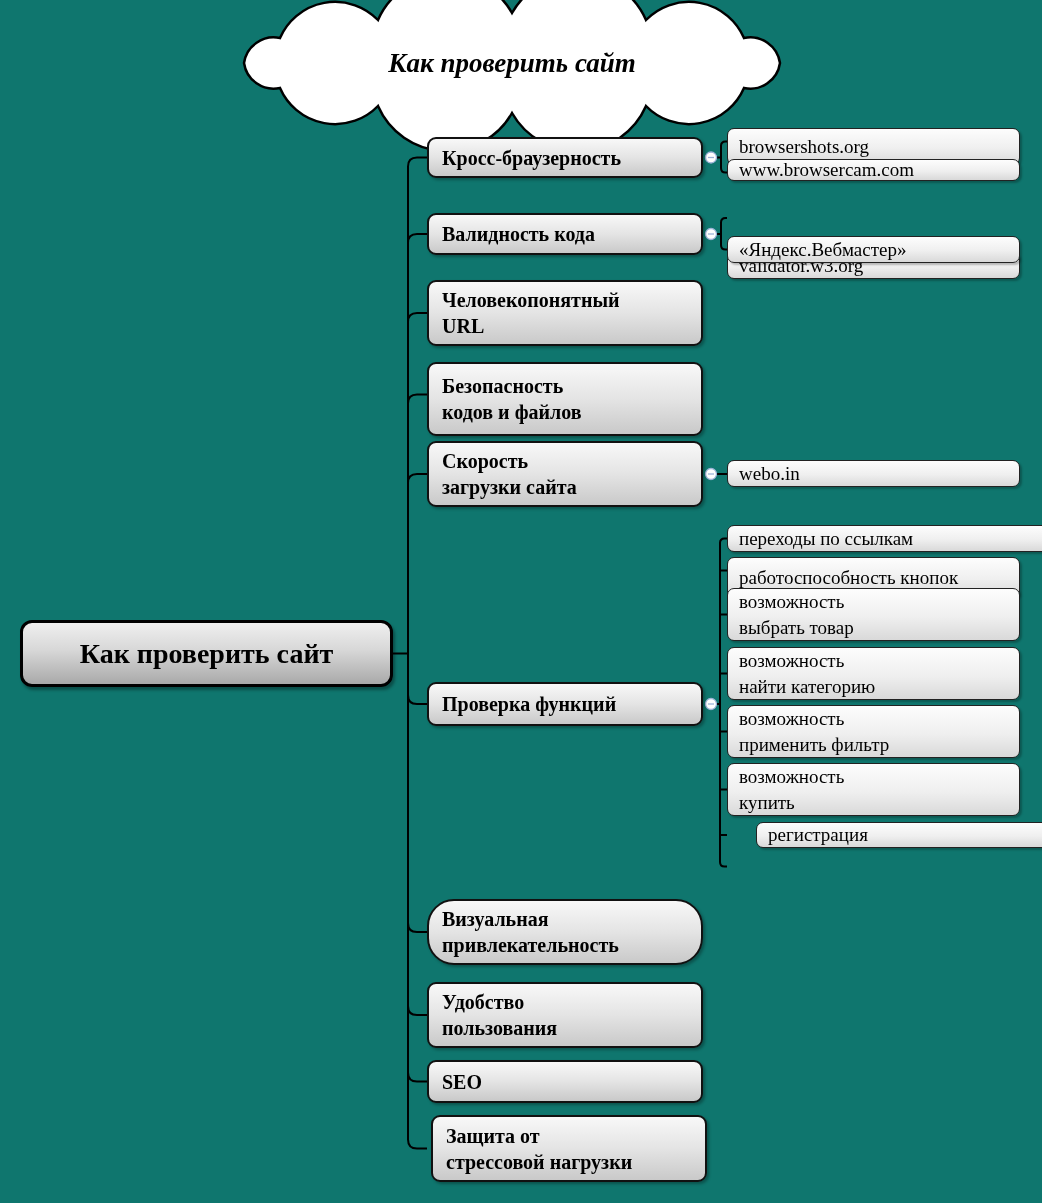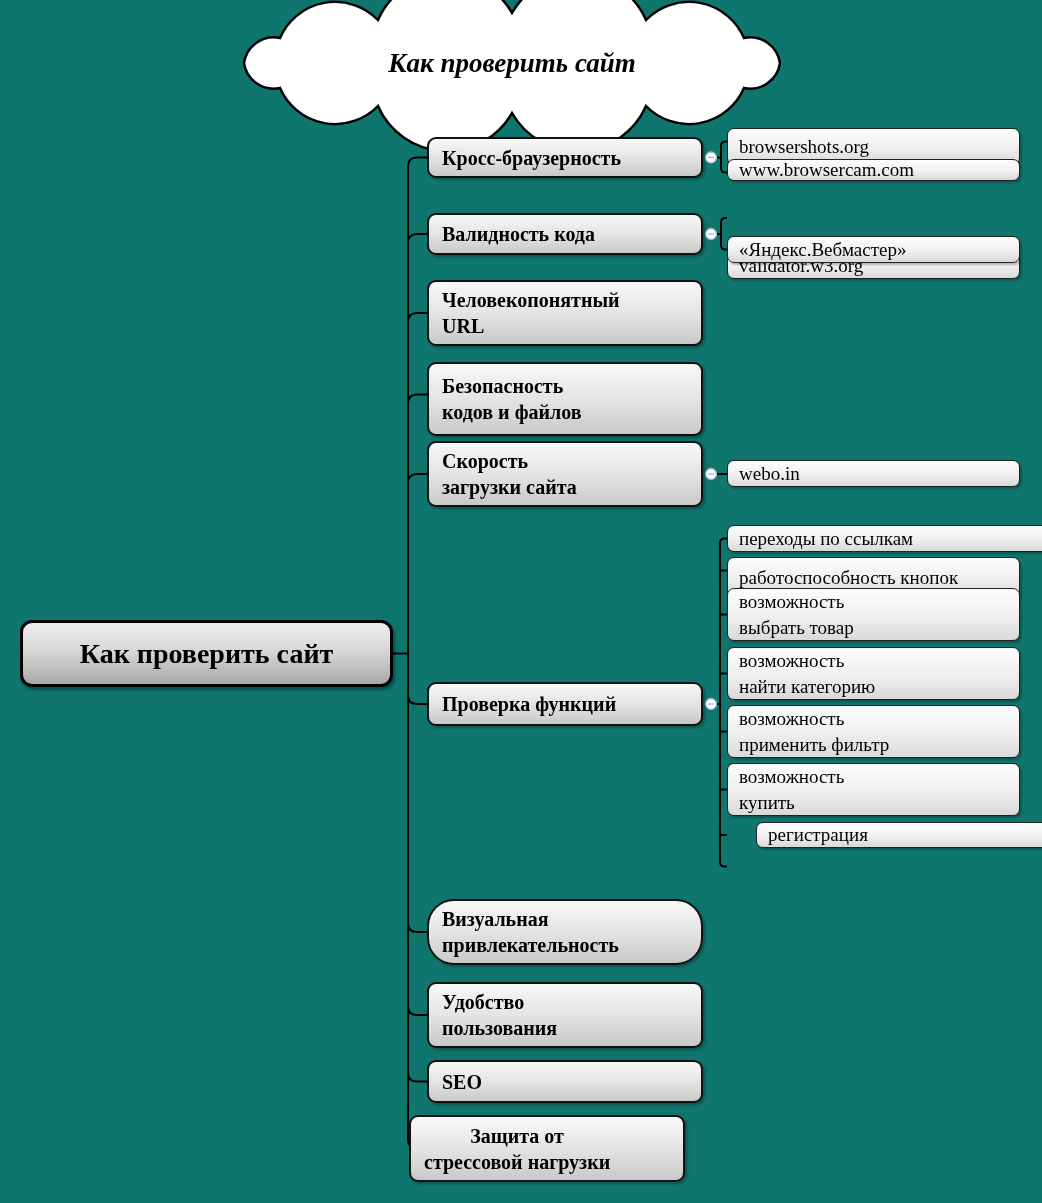--- a/index.html
+++ b/index.html
@@ -89,21 +89,21 @@
   <div class="node branch-node" style="left:427px;top:362px;width:276px;height:74px;">Безопасность
 кодов и файлов</div>
   <div class="node branch-node" style="left:427px;top:441px;width:276px;height:66px;">Скорость
 загрузки сайта</div>
   <div class="node branch-node" style="left:427px;top:682px;width:276px;height:44px;">Проверка функций</div>
   <div class="node branch-node" style="left:427px;top:899px;width:276px;height:66px;border-radius:27px;">Визуальная
 привлекательность</div>
   <div class="node branch-node" style="left:427px;top:982px;width:276px;height:66px;">Удобство
 пользования</div>
   <div class="node branch-node" style="left:427px;top:1060px;width:276px;height:43px;">SEO</div>
-  <div class="node branch-node" style="left:409px;top:1115px;width:276px;height:67px;text-align:center;">Защита от
+  <div class="node branch-node" style="left:431px;top:1115px;width:276px;height:67px;">Защита от
 стрессовой нагрузки</div>
 
   <div class="node child-node" style="left:727px;top:128px;width:293px;height:37px;">browsershots.org</div>
   <div class="node child-node" style="left:727px;top:159px;width:293px;height:22px;">www.browsercam.com</div>
 
   <div class="node child-node" style="left:727px;top:205px;width:293px;height:26px;margin-top:48px;">validator.w3.org</div>
   <div class="node child-node" style="left:727px;top:236px;width:293px;height:27px;">«Яндекс.Вебмастер»</div>
 
   <div class="node child-node" style="left:727px;top:460px;width:293px;height:27px;">webo.in</div>
 

